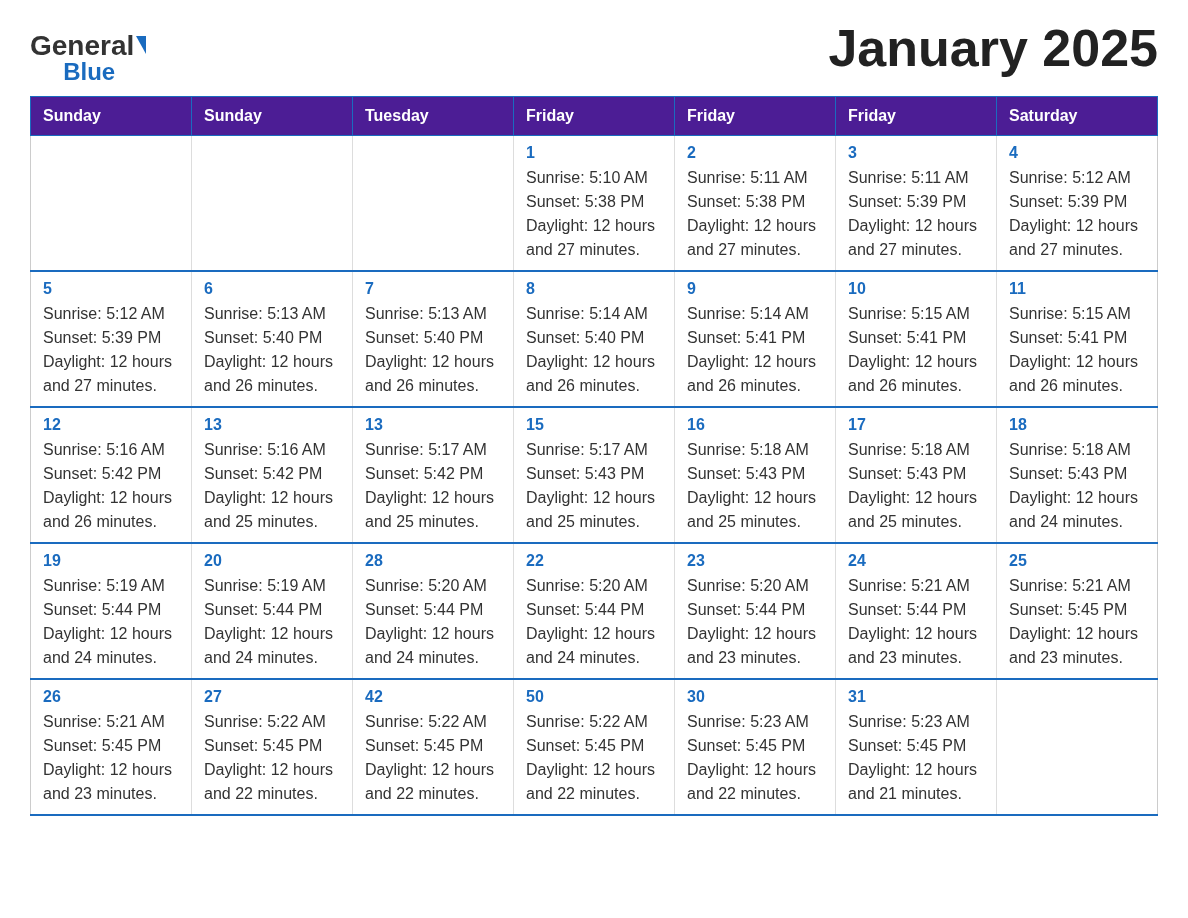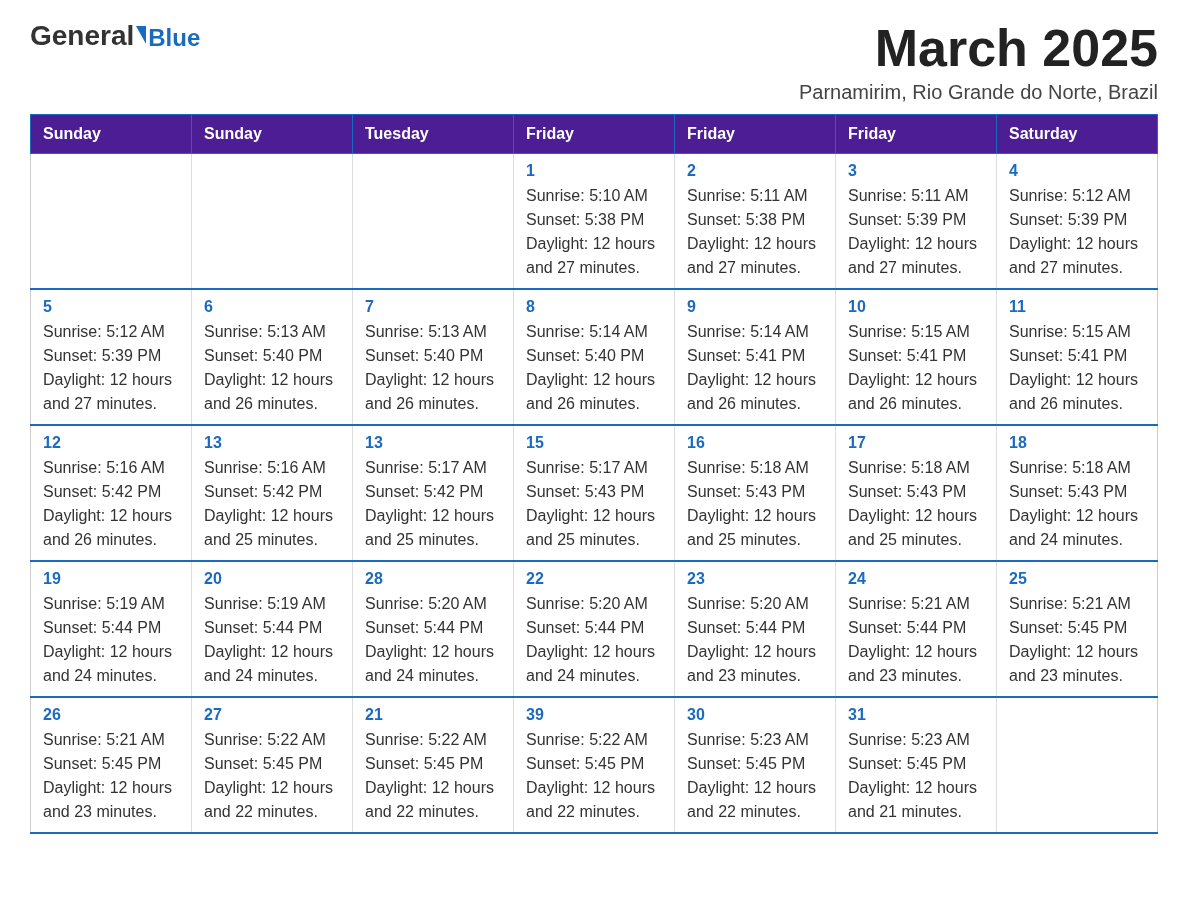--- a/index.html
+++ b/index.html
@@ -11,22 +11,23 @@
       min-height: 918px;
     }
     .header-area {
       display: flex;
       justify-content: space-between;
       align-items: flex-start;
       margin-bottom: 10px;
     }
     .logo {
       display: flex;
-      flex-direction: row;
-      align-items: flex-end;
+      flex-direction: column;
+      align-items: center;
+      margin-top: 10px;
     }
     .logo-text {
       font-size: 28px;
       font-weight: bold;
       color: #333;
       display: flex;
       align-items: center;
     }
     .logo-general { color: #333; }
     .logo-triangle {
@@ -107,22 +108,21 @@
 
 <div class="header-area">
   <div class="logo">
     <div class="logo-text">
       <span class="logo-general">General</span>
       <span class="logo-triangle"></span>
     </div>
     <div style="font-size:24px; font-weight:bold; color:#1a6bbf; margin-top:-4px; margin-left:2px;">Blue</div>
   </div>
   <div class="title-area">
-    <div class="month-title">March 2025</div>
-    <div class="location">Parnamirim, Rio Grande do Norte, Brazil</div>
+    <div class="month-title">January 2025</div>
   </div>
 </div>
 
 <table class="calendar">
   <thead>
     <tr>
     <th>Sunday</th>
         <th>Sunday</th>
         <th>Tuesday</th>
         <th>Friday</th>
@@ -246,25 +246,25 @@
       <tr>
         <td>
           <span class="day-number">26</span>
           <div class="day-info">Sunrise: 5:21 AM<br>Sunset: 5:45 PM<br>Daylight: 12 hours<br>and 23 minutes.</div>
         </td>
         <td>
           <span class="day-number">27</span>
           <div class="day-info">Sunrise: 5:22 AM<br>Sunset: 5:45 PM<br>Daylight: 12 hours<br>and 22 minutes.</div>
         </td>
         <td>
-          <span class="day-number">21</span>
+          <span class="day-number">42</span>
           <div class="day-info">Sunrise: 5:22 AM<br>Sunset: 5:45 PM<br>Daylight: 12 hours<br>and 22 minutes.</div>
         </td>
         <td>
-          <span class="day-number">39</span>
+          <span class="day-number">50</span>
           <div class="day-info">Sunrise: 5:22 AM<br>Sunset: 5:45 PM<br>Daylight: 12 hours<br>and 22 minutes.</div>
         </td>
         <td>
           <span class="day-number">30</span>
           <div class="day-info">Sunrise: 5:23 AM<br>Sunset: 5:45 PM<br>Daylight: 12 hours<br>and 22 minutes.</div>
         </td>
         <td>
           <span class="day-number">31</span>
           <div class="day-info">Sunrise: 5:23 AM<br>Sunset: 5:45 PM<br>Daylight: 12 hours<br>and 21 minutes.</div>
         </td>

